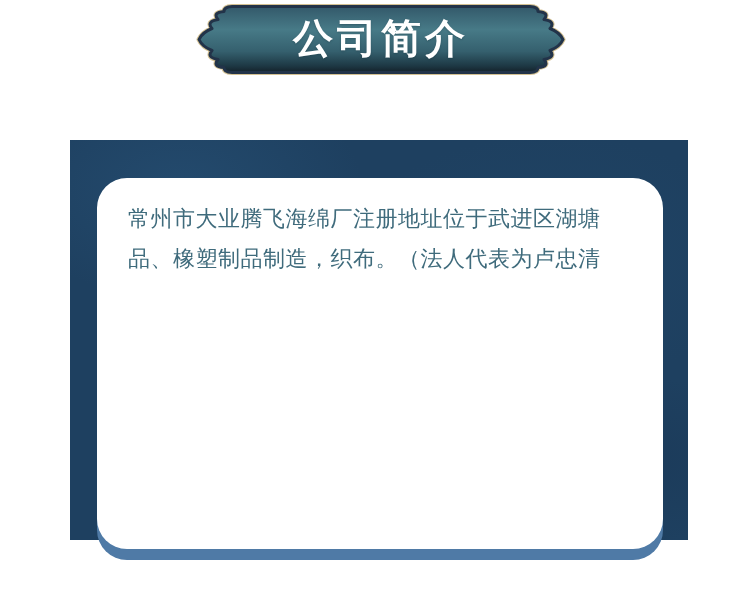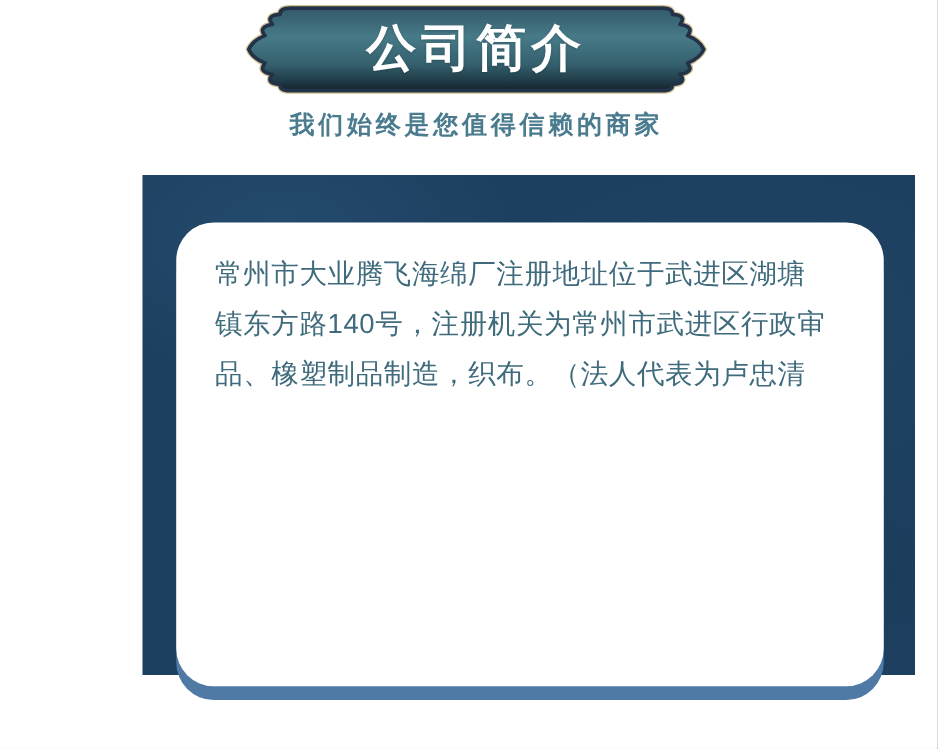--- a/index.html
+++ b/index.html
@@ -70,21 +70,20 @@
     left: 70px;
     top: 140px;
     width: 618px;
     height: 400px;
     background-color: #1e4060;
     background-image:
       radial-gradient(ellipse 260px 160px at 18% 12%, rgba(48,98,140,0.30), transparent 70%),
       radial-gradient(ellipse 300px 180px at 78% 30%, rgba(34,74,110,0.35), transparent 70%),
       radial-gradient(ellipse 340px 160px at 45% 92%, rgba(46,92,132,0.30), transparent 72%),
       radial-gradient(ellipse 200px 120px at 92% 80%, rgba(24,52,82,0.40), transparent 70%);
-    margin-left: 44px;
   }
 
   
   .card-accent {
     position: absolute;
     left: 27px;
     top: 49px;
     width: 566px;
     height: 371px;
     border-radius: 30px;
@@ -132,24 +131,22 @@
                Q 28,70 28,65 Q 16,64 22,57 Q 10,55 16,48 Q 6,44 3,37 Q 6,30 16,26
                Q 10,19 22,17 Q 16,10 28,9 Q 28,4 36,4 Z" fill="none" stroke="#d3c092" stroke-width="5" stroke-linejoin="round"></path>
       <path d="M 36,4 L 334,4 Q 342,4 342,9 Q 354,10 348,17 Q 360,19 354,26 Q 364,30 367,37
                Q 364,44 354,48 Q 360,55 348,57 Q 354,64 342,65 Q 342,70 334,70 L 36,70
                Q 28,70 28,65 Q 16,64 22,57 Q 10,55 16,48 Q 6,44 3,37 Q 6,30 16,26
                Q 10,19 22,17 Q 16,10 28,9 Q 28,4 36,4 Z" fill="url(#tealGrad)" stroke="#223349" stroke-width="3" stroke-linejoin="round"></path>
     </svg>
     <div class="banner-title">公司简介</div>
   </div>
 
-  <div class="subtitle">我们始终是您值得信赖的商家</div>
 
   <div class="panel">
     <div class="card-accent"></div>
     <div class="card">
       <div class="line">常州市大业腾飞海绵厂注册地址位于武进区湖塘</div>
-      <div class="line">镇东方路140号，注册机关为常州市武进区行政审</div>
       <div class="line">品、橡塑制品制造，织布。（法人代表为卢忠清</div>
     </div>
   </div>
 
 </div>
 
 </body></html>

